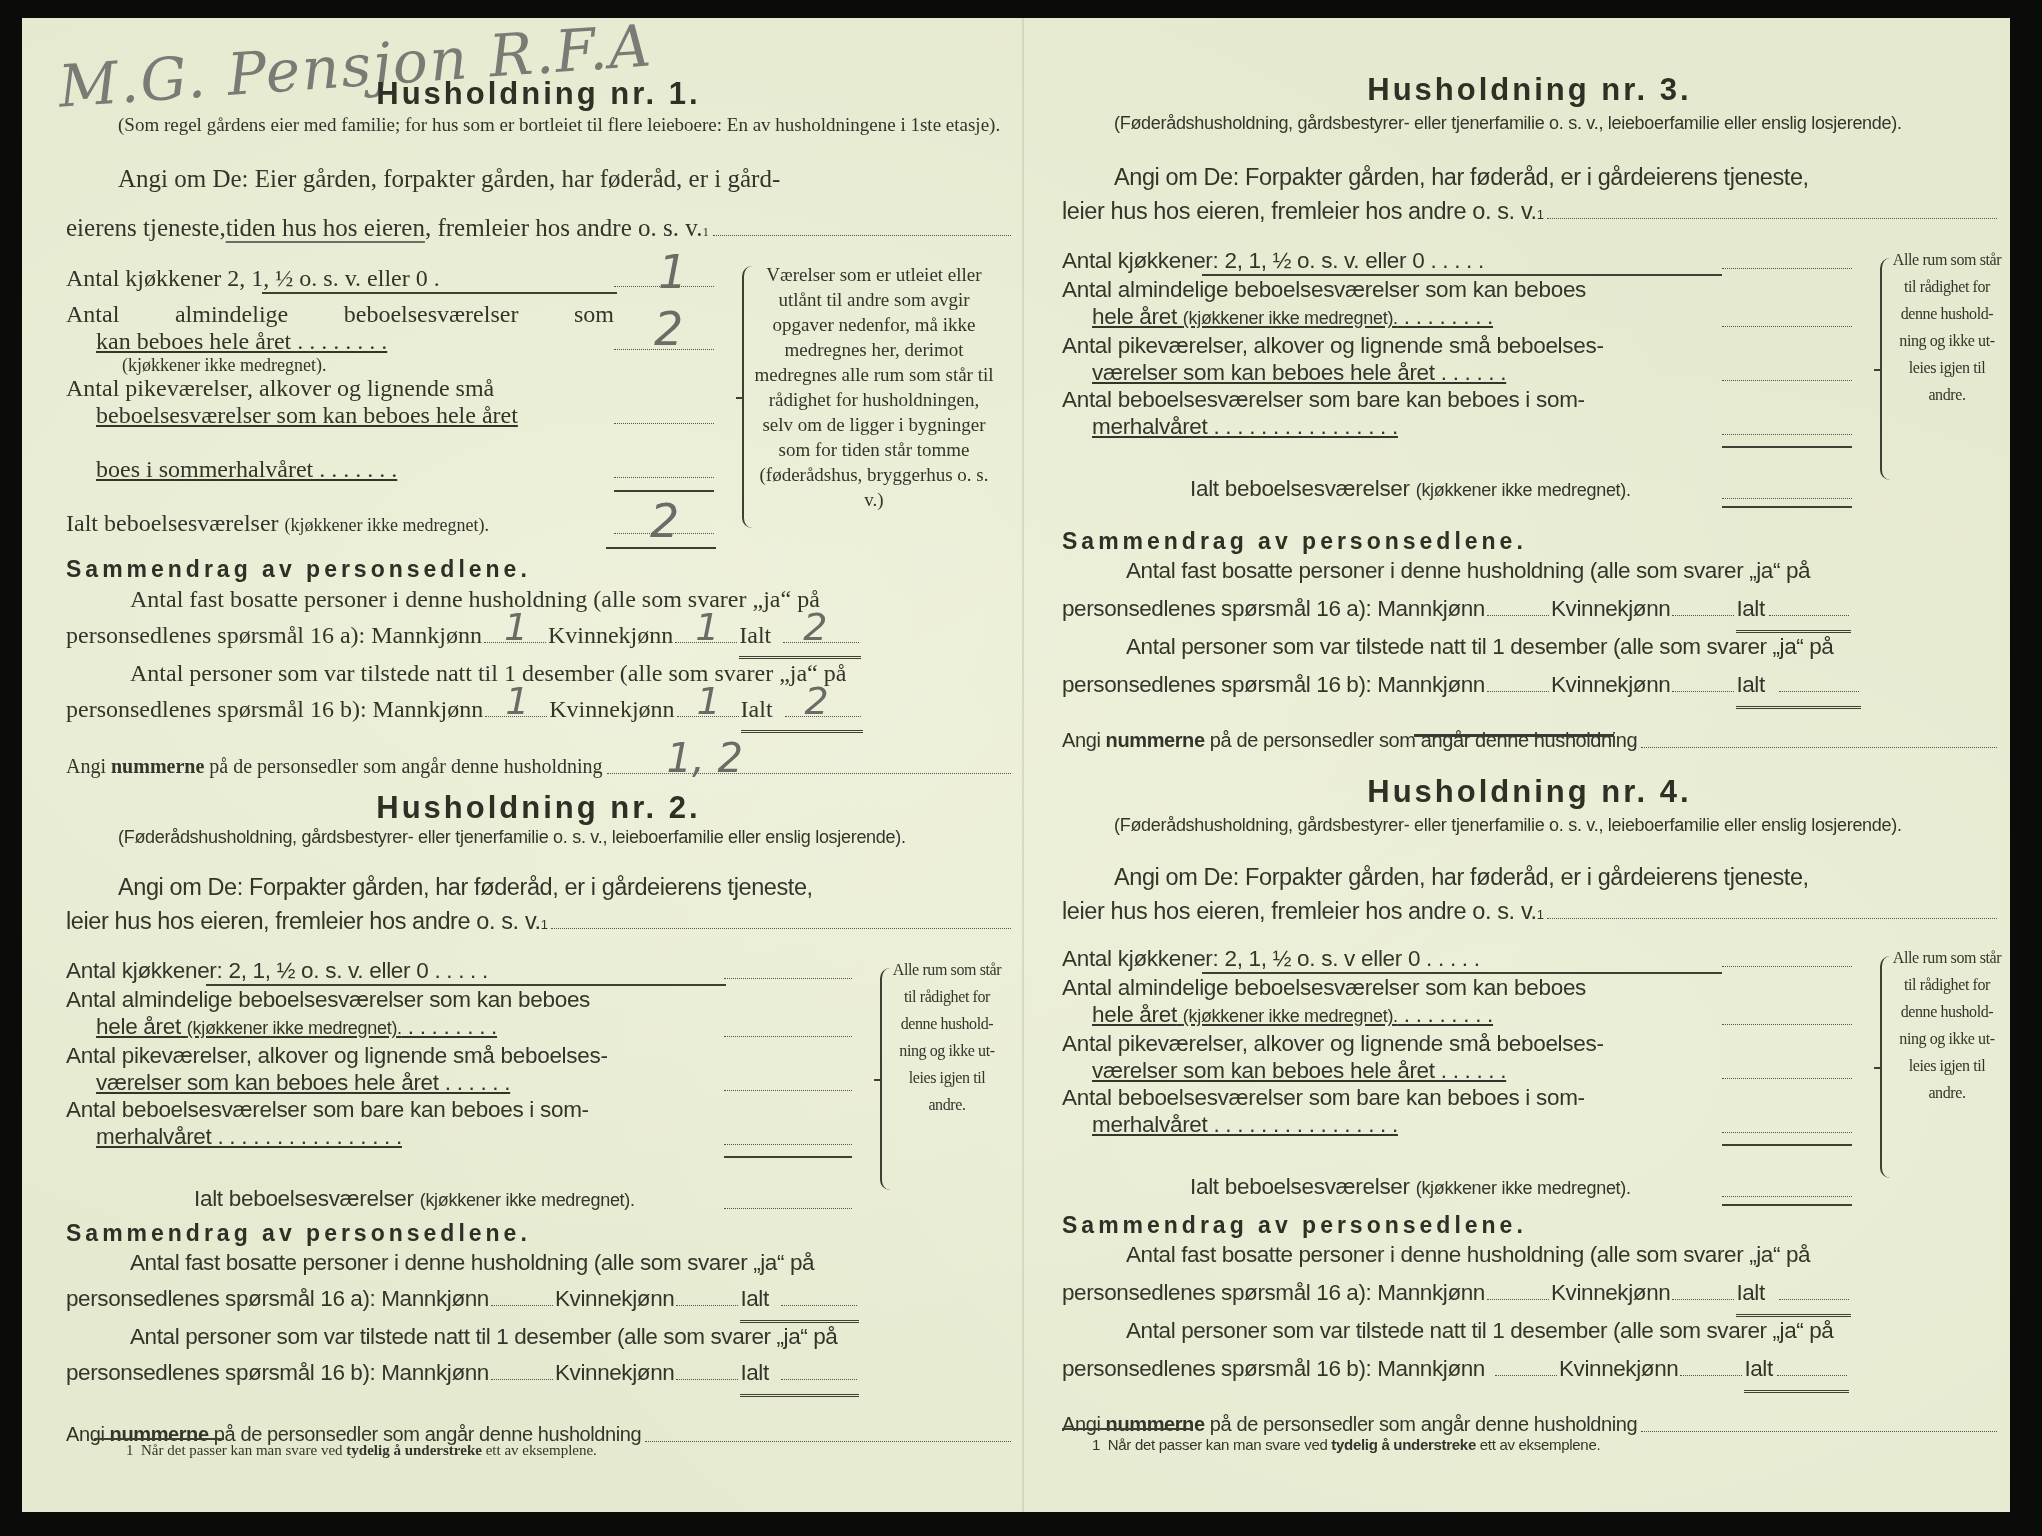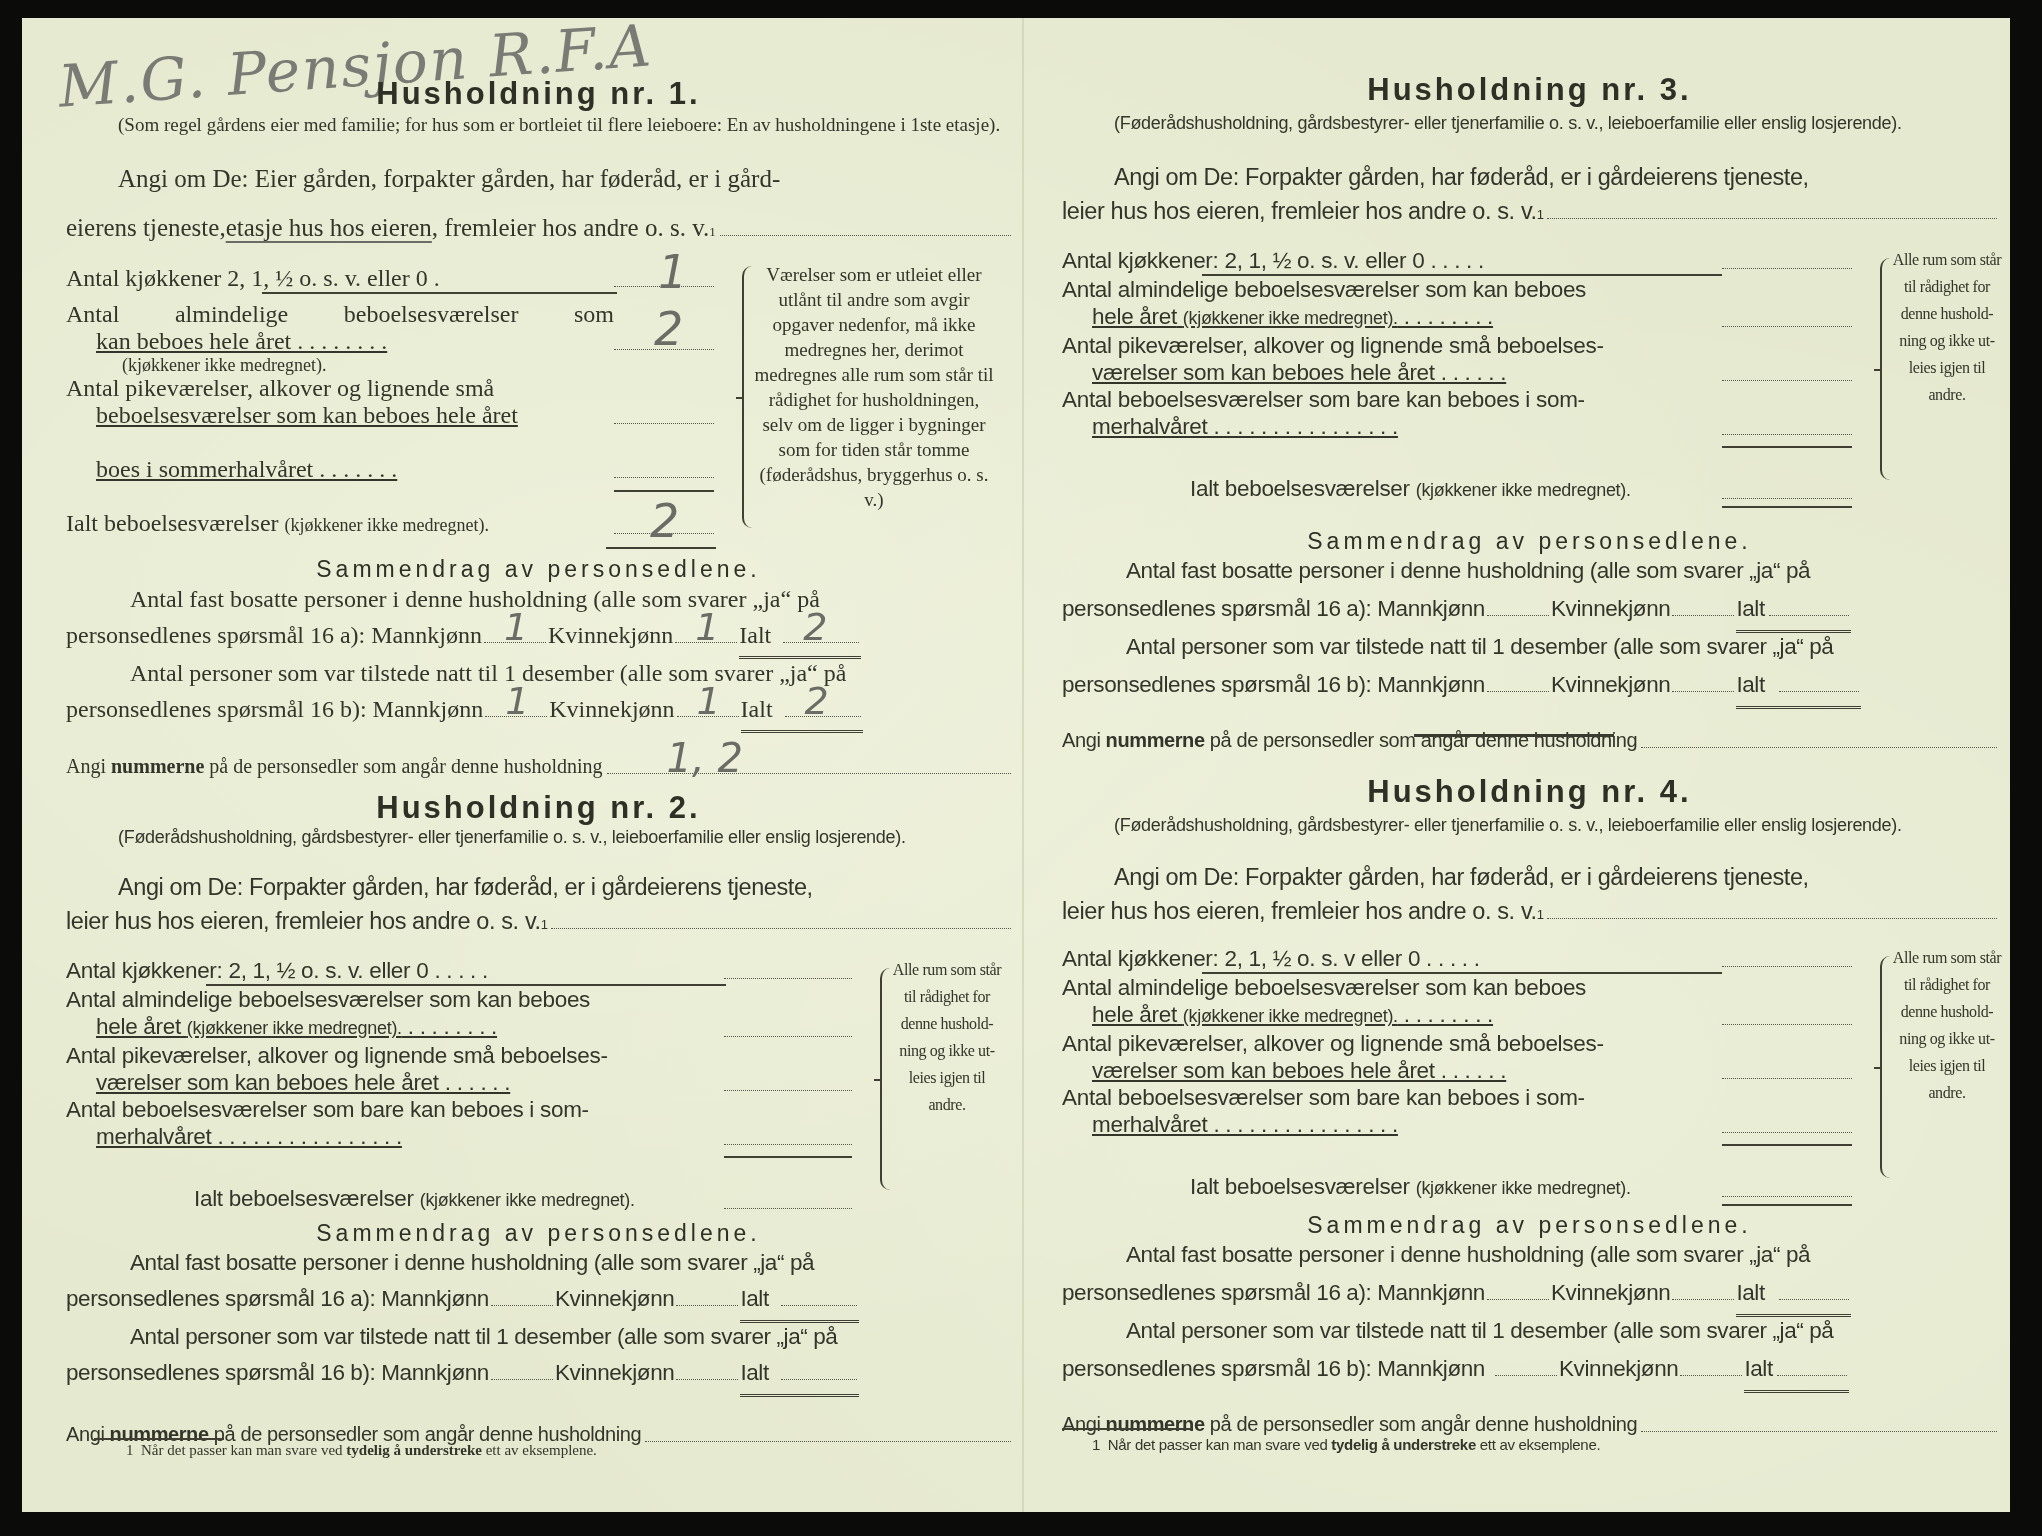--- a/index.html
+++ b/index.html
@@ -46,21 +46,21 @@
   .room-label .indent { padding-left: 30px; display: block; text-decoration: underline; }
   .room-fill { border-bottom: 1.5px dotted #55564a; height: 1px; margin-bottom: 5px; position: relative; flex: none; }
   .room-fill .hw { position: absolute; left: 50px; bottom: -6px; font-size: 46px; }
   .sumline { position: absolute; height: 2px; background: #3f4033; }
 
   .brace-note { position: absolute; text-align: center; font-size: 19px; line-height: 25px; }
   .brace-note.narrow { font-family: Liberation Serif, serif; font-size: 16px; line-height: 27px; letter-spacing: -0.4px; }
   .brace { position: absolute; border-left: 2px solid #3f4033; border-radius: 12px 0 0 12px; }
   .brace::after { content: ""; position: absolute; left: -8px; top: 50%; width: 8px; height: 2px; background: #3f4033; }
 
-  .summary-title { text-align: center; font-family: "Liberation Sans", sans-serif; font-weight: normal; font-size: 23px; letter-spacing: 4px; color: #2e2f25; }
+  .summary-title { font-family: "Liberation Sans", sans-serif; font-weight: bold; font-size: 23px; letter-spacing: 4px; color: #2e2f25; }
   .summary-text { font-size: 24px; line-height: 38px; }
   .summary-text.narrow { font-family: "Liberation Sans", sans-serif; font-size: 22.5px; letter-spacing: -0.4px; }
   .indented { text-indent: 64px; text-align: justify; }
   .fill-row { display: flex; align-items: baseline; }
   .blank { display: inline-block; border-bottom: 1.5px dotted #55564a; height: 1px; position: relative; margin: 0 2px; vertical-align: baseline; }
   .blank .hw { position: absolute; left: 20px; bottom: -4px; font-size: 38px; }
   .ialt { display: inline-flex; align-items: baseline; border-bottom: 3px double #3f4033; padding-bottom: 2px; }
   .nummerne { font-size: 20px; display: flex; align-items: baseline; margin-top: 19px; }
   .nummerne.narrow { font-family: "Liberation Sans", sans-serif; font-size: 20px; letter-spacing: -0.4px; }
   .nummerne b { font-weight: bold; }
@@ -83,21 +83,21 @@
 
   <div class="page left">
 
     <div class="section" style="top:58px;">
       <div class="h-title">Husholdning nr. 1.</div>
     </div>
     <div class="section intro" style="top:96px;">(Som regel gårdens eier med familie; for hus som er bortleiet til flere leieboere: En av husholdningene i 1ste etasje).</div>
     <div class="section angi" style="top:142px;">Angi om De: Eier gården, forpakter gården, har føderåd, er i gård-</div>
     <div class="section angi-line2" style="top:196px;">
       <span>eierens tjeneste, </span>
-      <span class="underline-hw">etasje hus hos eieren</span>
+      <span class="underline-hw">tiden hus hos eieren</span>
       <span>, fremleier hos andre o. s. v.</span>
         <sup>1</sup>
       <span class="dots"></span>
     </div>
 
     <div class="rooms" style="top:244px;">
       <div class="room-row" style="height:30px;">
         <span class="room-label" style="width:548px;">Antal kjøkkener 2, 1, ½ o. s. v. eller 0  .</span>
         <span class="room-fill" style="width:100px;">
             <span class="hw" style="left:44px;bottom:0;">1</span>

